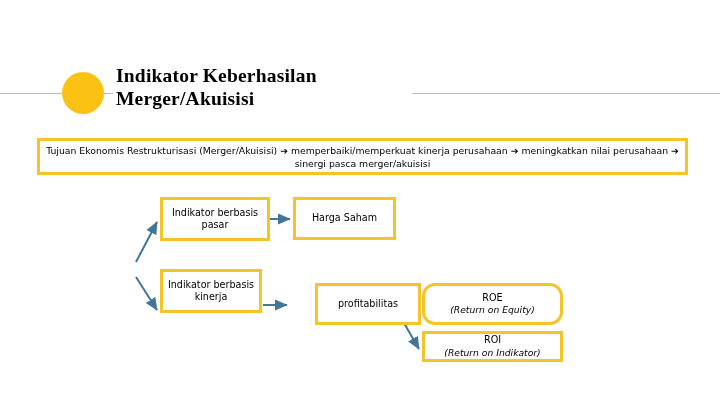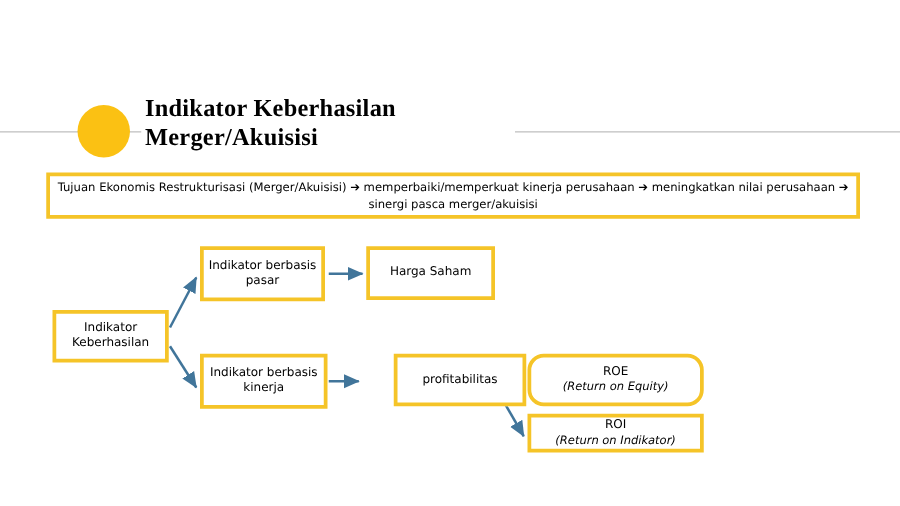--- a/index.html
+++ b/index.html
@@ -12,21 +12,21 @@
     height: 405px;
     position: relative;
     overflow: hidden;
     font-family: "Liberation Sans", sans-serif;
     color: #000000;
   }
 
   
   #slide-header {
     position: absolute;
-    left: 0; top: 12px;
+    left: 0; top: 0;
     width: 612px; height: 130px;
   }
   .rule {
     position: absolute;
     top: 93px;
     height: 1px;
     background: #bfbfbf;
   }
   #rule-left  { left: 0px;   width: 113px; }
   #rule-right { left: 412px; width: 308px; }
@@ -99,23 +99,23 @@
     color: #000000;
     padding: 0 3px;
   }
   .node .sub {
     display: block;
     font-style: italic;
     font-size: 9.2px;
   }
 
   #node-root          { left: 42px;  top: 248px; width: 93px;  height: 42px; }
-  #node-market        { left: 160px; top: 197px; width: 100px; height: 44px; }
+  #node-market        { left: 160px; top: 197px; width: 110px; height: 44px; }
   #node-price         { left: 293px; top: 197px; width: 103px; height: 43px; }
-  #node-performance   { left: 160px; top: 283px; width: 102px; height: 44px; }
+  #node-performance   { left: 160px; top: 269px; width: 102px; height: 44px; }
   #node-profitability { left: 290px; top: 283px; width: 106px; height: 42px; margin-left: 25px; }
   #node-roe           { left: 422px; top: 283px; width: 141px; height: 42px; border-radius: 13px; }
   #node-roi           { left: 422px; top: 331px; width: 141px; height: 31px; }
 </style>
 </head>
 <body>
 
 <div id="slide-header">
   <div class="rule" id="rule-left"></div>
   <div class="rule" id="rule-right"></div>
@@ -144,23 +144,20 @@
       <path d="M263,219 L290,219"></path>
 
       <path d="M263,305 L287,305"></path>
 
       <path d="M397,303 L419,300"></path>
 
       <path d="M397,311 L419,349"></path>
     </g>
   </svg>
 
-  <div class="node" id="node-root">
-    <span>Indikator Keberhasilan</span>
-  </div>
 
   <div class="node" id="node-market">
     <span>Indikator berbasis pasar</span>
   </div>
 
   <div class="node" id="node-price">
     <span>Harga Saham</span>
   </div>
 
   <div class="node" id="node-performance">

